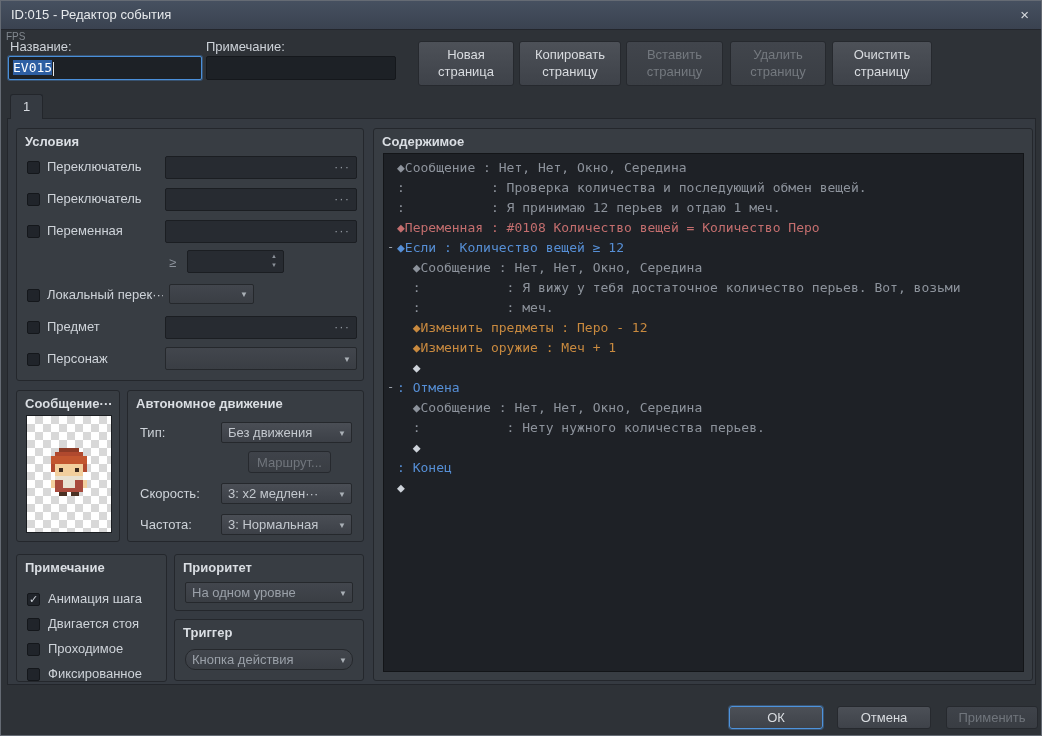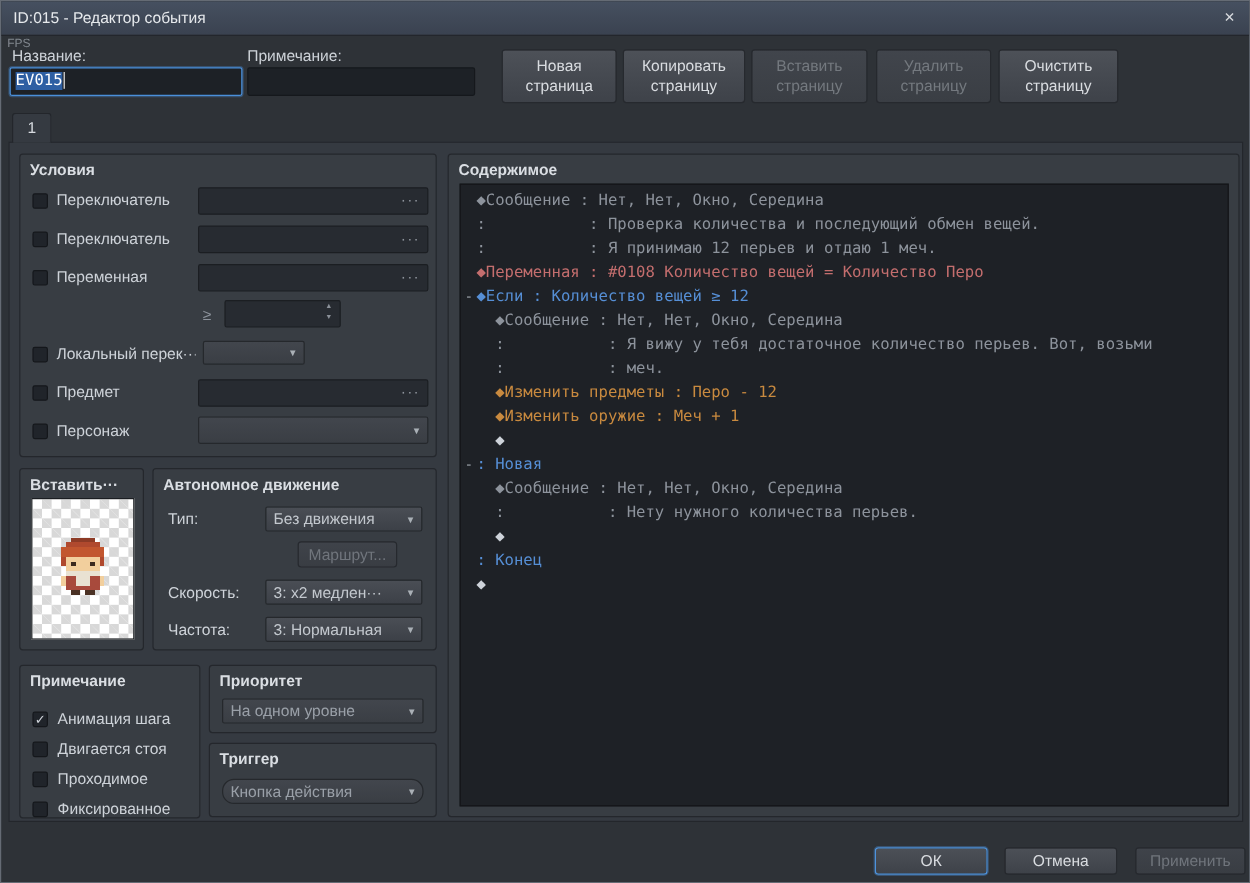--- a/index.html
+++ b/index.html
@@ -161,21 +161,21 @@
         </div>
 
       <span class="checkbox abs" style="left:10px;top:224px;"></span>
       <span class="lbl abs" style="left:30px;top:222px;">Персонаж</span>
       <div class="dropdown dim" style="left:148px;top:218px;width:192px;height:23px;">
           <span class="dd-arrow">▼</span>
         </div>
     </div>
 
     <div class="group" id="g-img">
-      <span class="gtitle">Вставить···</span>
+      <span class="gtitle">Сообщение···</span>
       <div id="img-box">
         <svg width="44" height="52" viewBox="0 0 11 13" shape-rendering="crispEdges">
           <rect x="3" y="0" width="5" height="1" fill="#8d3b26"></rect>
           <rect x="2" y="1" width="7" height="1" fill="#b0492e"></rect>
           <rect x="1" y="2" width="9" height="2" fill="#c2562f"></rect>
           <rect x="1" y="4" width="1" height="2" fill="#b0492e"></rect>
           <rect x="9" y="4" width="1" height="2" fill="#b0492e"></rect>
           <rect x="2" y="4" width="7" height="3" fill="#f2cf9d"></rect>
           <rect x="3" y="5" width="1" height="1" fill="#3c2a1e"></rect>
           <rect x="7" y="5" width="1" height="1" fill="#3c2a1e"></rect>
@@ -255,21 +255,21 @@
           <div class="cmd-line"><span class="gutter"></span><span class="cmd-text" style="color: rgb(141, 147, 156);">:           : Проверка количества и последующий обмен вещей.</span></div>
           <div class="cmd-line"><span class="gutter"></span><span class="cmd-text" style="color: rgb(141, 147, 156);">:           : Я принимаю 12 перьев и отдаю 1 меч.</span></div>
           <div class="cmd-line"><span class="gutter"></span><span class="cmd-text" style="color: rgb(196, 110, 110);">◆Переменная : #0108 Количество вещей = Количество Перо</span></div>
           <div class="cmd-line"><span class="gutter">-</span><span class="cmd-text" style="color: rgb(86, 143, 214);">◆Если : Количество вещей ≥ 12</span></div>
           <div class="cmd-line"><span class="gutter"></span><span class="cmd-text" style="color: rgb(141, 147, 156);">  ◆Сообщение : Нет, Нет, Окно, Середина</span></div>
           <div class="cmd-line"><span class="gutter"></span><span class="cmd-text" style="color: rgb(141, 147, 156);">  :           : Я вижу у тебя достаточное количество перьев. Вот, возьми</span></div>
           <div class="cmd-line"><span class="gutter"></span><span class="cmd-text" style="color: rgb(141, 147, 156);">  :           : меч.</span></div>
           <div class="cmd-line"><span class="gutter"></span><span class="cmd-text" style="color: rgb(201, 138, 63);">  ◆Изменить предметы : Перо - 12</span></div>
           <div class="cmd-line"><span class="gutter"></span><span class="cmd-text" style="color: rgb(201, 138, 63);">  ◆Изменить оружие : Меч + 1</span></div>
           <div class="cmd-line"><span class="gutter"></span><span class="cmd-text" style="color: rgb(206, 211, 218);">  ◆</span></div>
-          <div class="cmd-line"><span class="gutter">-</span><span class="cmd-text" style="color: rgb(86, 143, 214);">: Новая</span></div>
+          <div class="cmd-line"><span class="gutter">-</span><span class="cmd-text" style="color: rgb(86, 143, 214);">: Отмена</span></div>
           <div class="cmd-line"><span class="gutter"></span><span class="cmd-text" style="color: rgb(141, 147, 156);">  ◆Сообщение : Нет, Нет, Окно, Середина</span></div>
           <div class="cmd-line"><span class="gutter"></span><span class="cmd-text" style="color: rgb(141, 147, 156);">  :           : Нету нужного количества перьев.</span></div>
           <div class="cmd-line"><span class="gutter"></span><span class="cmd-text" style="color: rgb(206, 211, 218);">  ◆</span></div>
           <div class="cmd-line"><span class="gutter"></span><span class="cmd-text" style="color: rgb(86, 143, 214);">: Конец</span></div>
           <div class="cmd-line"><span class="gutter"></span><span class="cmd-text" style="color: rgb(206, 211, 218);">◆</span></div>
         </div>
     </div>
 
   </div>
 

